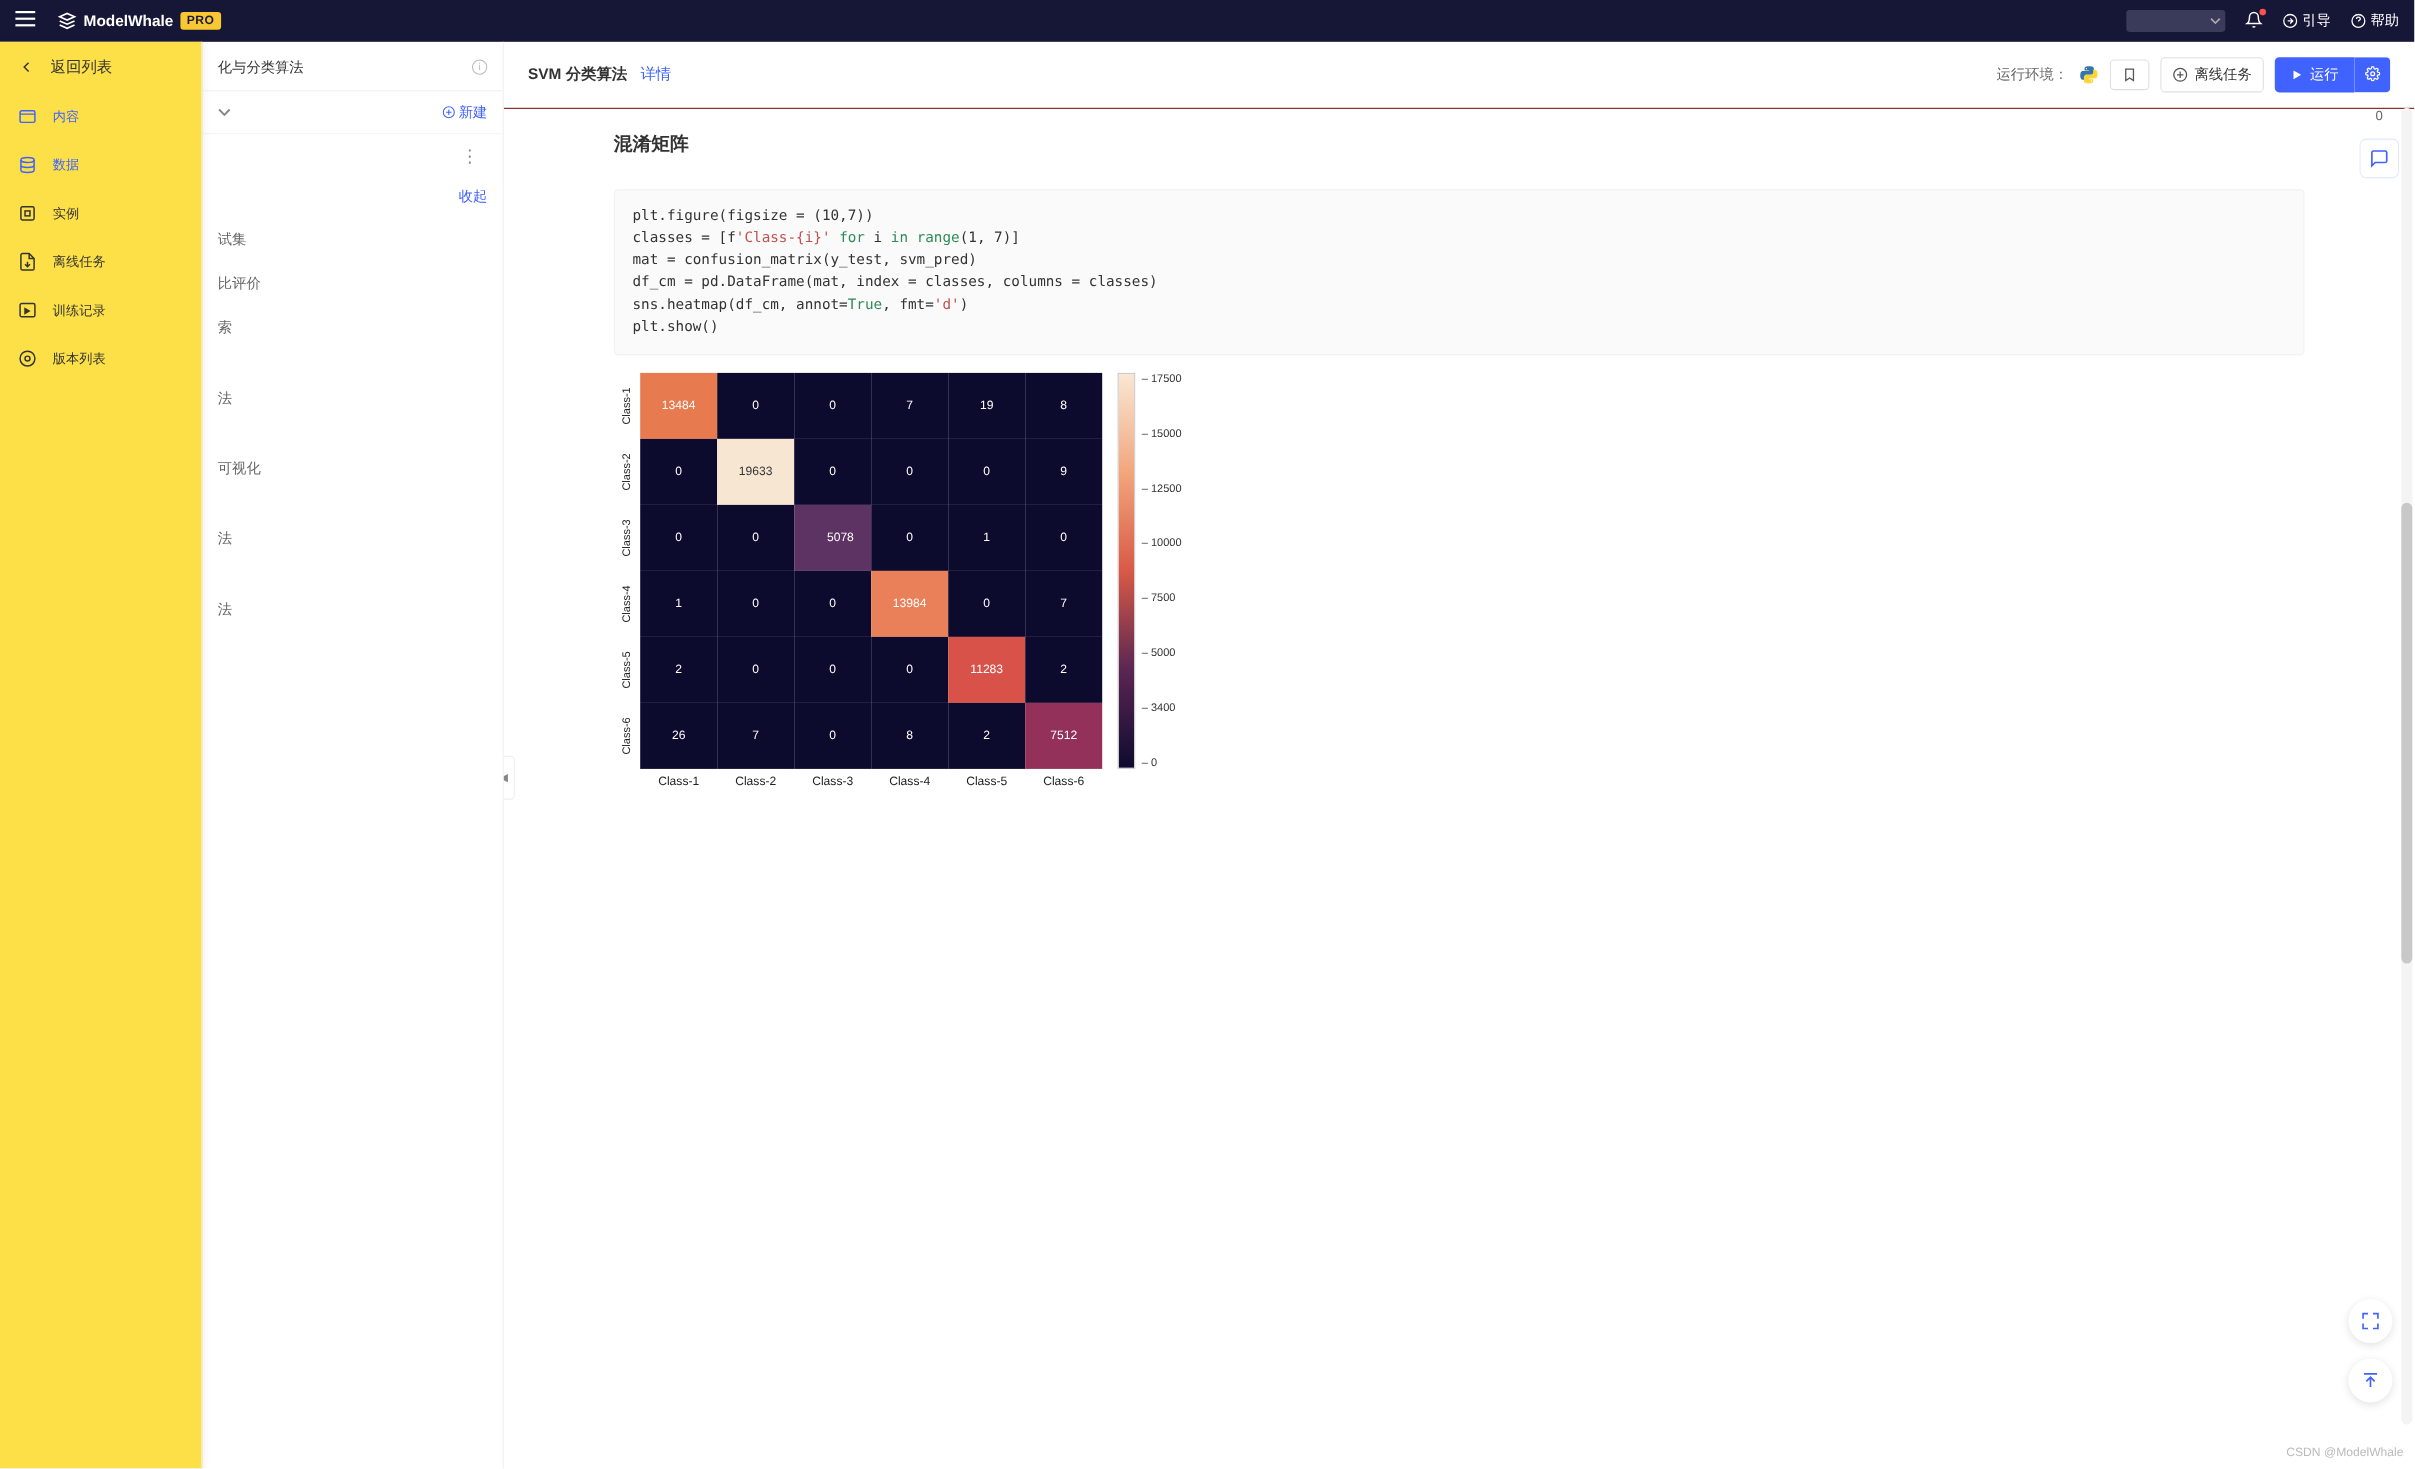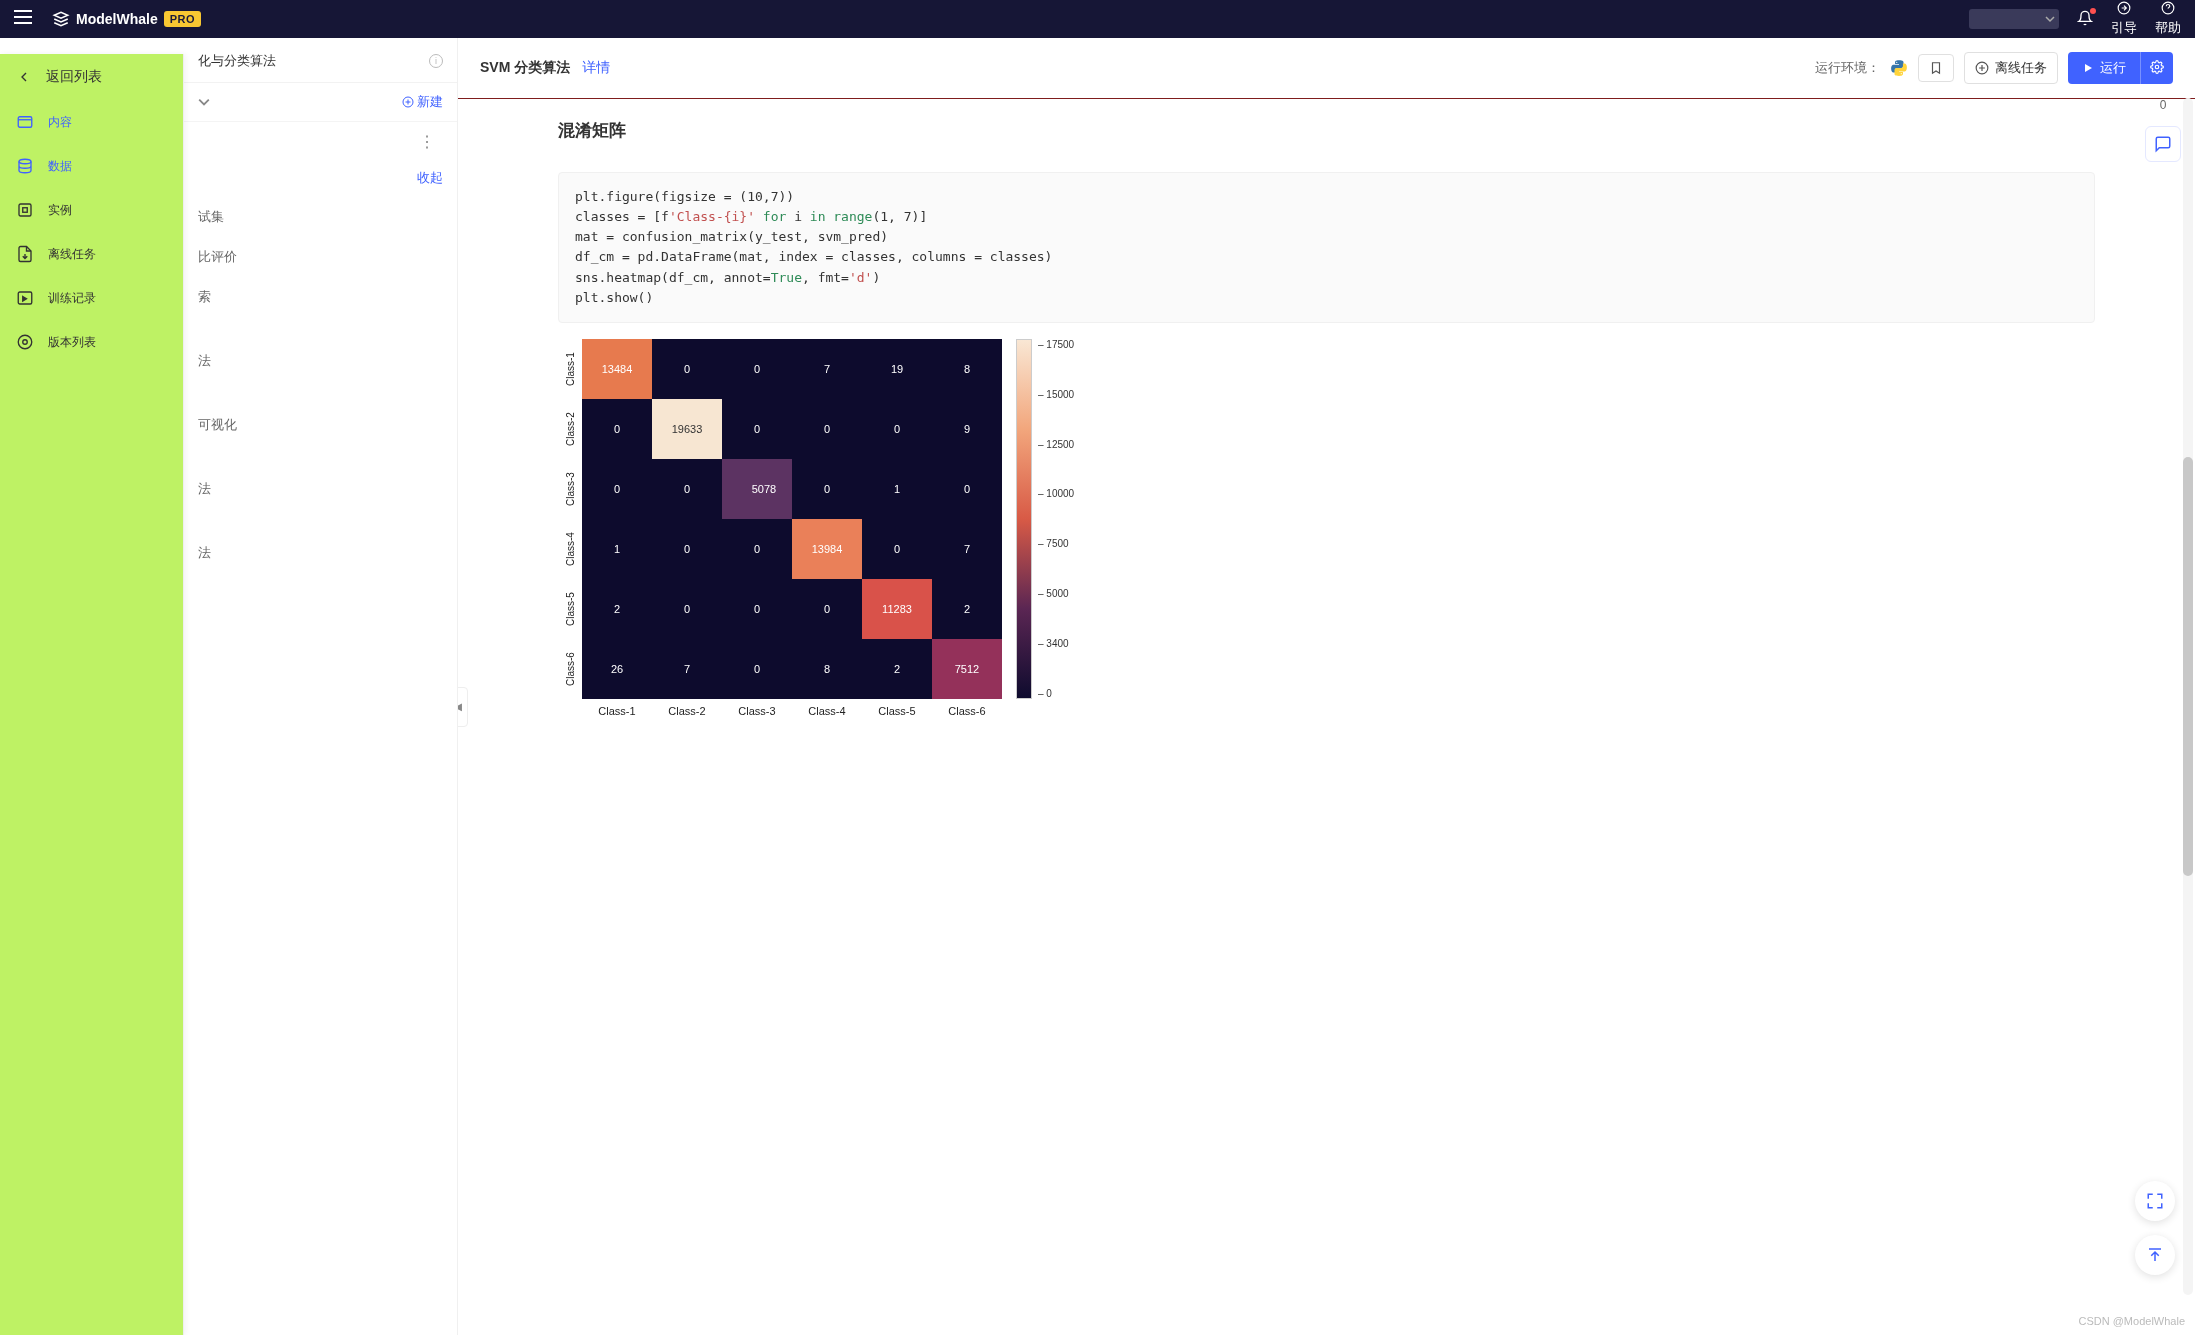--- a/index.html
+++ b/index.html
@@ -9,25 +9,25 @@
 .hamburger { width: 18px; height: 14px; position: relative; cursor: pointer; }
 .hamburger::before, .hamburger::after, .hamburger span { content:''; position:absolute; left:0; right:0; height:2px; background:#fff; }
 .hamburger::before { top:0; } .hamburger span { top:6px; } .hamburger::after { bottom:0; }
 .logo { display:flex; align-items:center; gap:6px; font-weight:600; font-size:14px; }
 .logo svg { width:18px; height:18px; }
 .pro-badge { background:#f8c732; color:#1a1a3a; font-size:11px; font-weight:700; padding:2px 6px; border-radius:3px; letter-spacing:0.5px; }
 .tb-right { display:flex; align-items:center; gap:18px; font-size:13px; }
 .user-chip { width:90px; height:20px; background:#3a3a5a; border-radius:3px; display:flex; align-items:center; justify-content:flex-end; padding-right:4px; }
 .bell-wrap { position:relative; }
 .reddot { position:absolute; top:-2px; right:-3px; width:6px; height:6px; background:#ff5050; border-radius:50%; }
-.tb-link { display:flex; align-items:center; gap:4px; cursor:pointer;flex-direction:column; }
+.tb-link { display:flex; align-items:center; gap:4px; cursor:pointer; }
 
 .workspace { display:flex; height:calc(100vh - 38px); position:relative; }
 
-.drawer { width:184px; background:#bef264; border-right:1px solid #eee; box-shadow:2px 0 6px rgba(0,0,0,0.05); z-index:20; display:flex; flex-direction:column; position:absolute; left:0; top:16px; bottom:0; }
+.drawer { width:184px; background:#fde047; border-right:1px solid #eee; box-shadow:2px 0 6px rgba(0,0,0,0.05); z-index:20; display:flex; flex-direction:column; position:absolute; left:0; top:0; bottom:0; }
 .drawer-head { display:flex; align-items:center; gap:14px; padding:14px 16px; cursor:pointer; font-size:14px; }
 .drawer-head svg { width:16px; height:16px; }
 .drawer-item { display:flex; align-items:center; gap:14px; padding:13px 16px; font-size:12px; color:#333; cursor:pointer; }
 .drawer-item.active { color:#4062ff; }
 .drawer-item svg { width:18px; height:18px; }
 
 .outline { width:274px; border-right:1px solid #f0f0f0; display:flex; flex-direction:column; padding-top:14px; font-size:13px; margin-left:184px; }
 .outline-top { display:flex; align-items:center; justify-content:space-between; padding:0 14px 12px; border-bottom:1px solid #f2f2f2; }
 .outline-title-trunc { flex:1; white-space:nowrap; overflow:hidden; }
 .info-i { width:14px; height:14px; border:1px solid #bbb; border-radius:50%; display:inline-flex; align-items:center; justify-content:center; font-size:9px; color:#bbb; margin-left:6px; }

